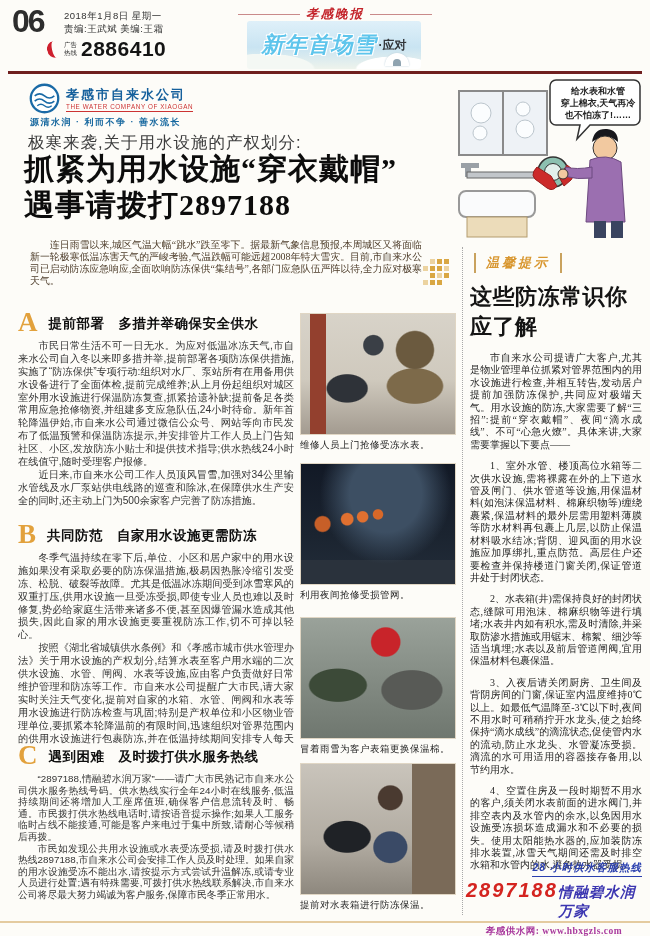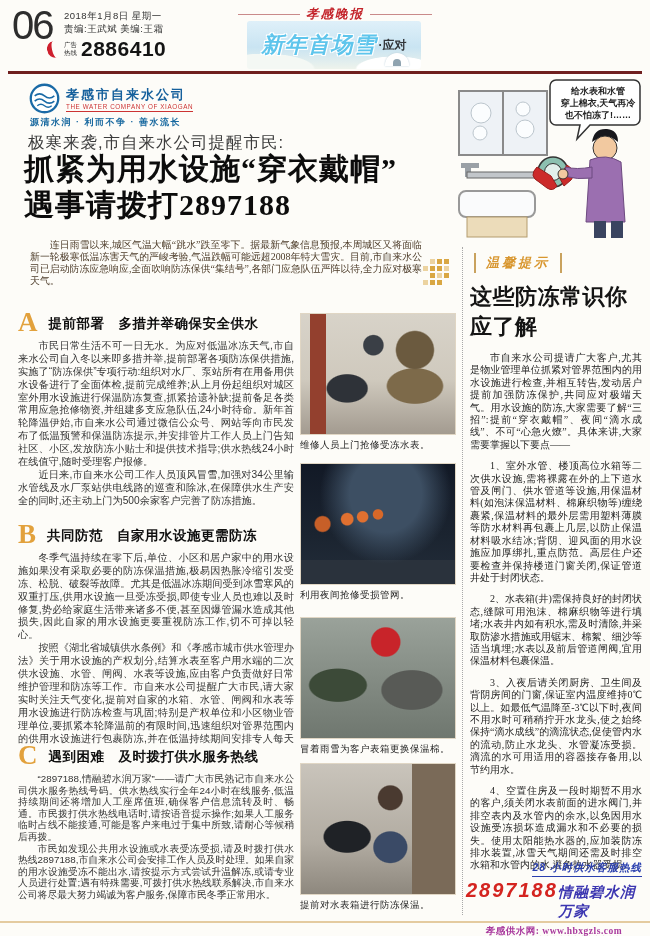--- a/index.html
+++ b/index.html
@@ -3,21 +3,21 @@
 <meta charset="utf-8">
 <style>
   html,body { margin:0; padding:0; background:#9a9a9a; }
   .page {
     position:relative; width:650px; height:936px; margin:0 auto;
     background:#fdfcf8; overflow:hidden;
     font-family:"Liberation Sans", sans-serif;
     color:#222;
   }
   
-  .pagenum { position:absolute; left:12px; top:5px; font-size:40px; font-weight:normal;
+  .pagenum { position:absolute; left:12px; top:5px; font-size:32px; font-weight:bold;
     color:#2d2d2d; line-height:1; letter-spacing:-2px; }
   .hdr-date { position:absolute; left:64px; top:10px; font-size:9.5px; color:#333; letter-spacing:0.5px; }
   .hdr-editors { position:absolute; left:64px; top:23px; font-size:9.5px; color:#333; letter-spacing:0.5px; }
   .hotline-row { position:absolute; left:47px; top:37px; display:flex; align-items:center; gap:4px; }
   .phone-icon { width:8px; height:17px; border-left:5px solid #ce1f2d;
     border-radius:60% 0 0 60% / 50% 0 0 50%; transform:rotate(-12deg); }
   .ad-label { font-size:6.5px; color:#333; line-height:1.25; }
   .ad-number { font-size:21px; font-weight:bold; color:#141414; letter-spacing:0.5px; }
   .masthead { position:absolute; left:238px; top:6px; width:194px; display:flex; align-items:center; gap:6px; }
   .masthead .line { flex:1; height:1px; background:#c98a8a; }
@@ -201,21 +201,21 @@
       <path d="M139 67 q2 -14 15 -13 q11 1 11 13 q-7 -6 -13 -5 q-8 1 -13 5 z" fill="#17171c"></path>
       <circle cx="152" cy="73" r="12" fill="#f2c9a0" stroke="#333"></circle>
       <path d="M137 85 q16 -7 31 2 l4 60 h-39 z" fill="#9b6fb0" stroke="#6d4a80"></path>
       <path d="M139 92 q-16 3 -26 0 l-3 9 q15 4 29 2 z" fill="#9b6fb0" stroke="#6d4a80"></path>
       <circle cx="110" cy="99" r="5" fill="#f2c9a0" stroke="#333"></circle>
       <rect x="141" y="146" width="12" height="17" fill="#3a4460"></rect>
       <rect x="158" y="146" width="12" height="17" fill="#3a4460"></rect>
     </svg>
   </div>
 
-  <div class="kicker">极寒来袭,市自来水公司提醒市民:</div>
+  <div class="kicker">极寒来袭,关于用水设施的产权划分:</div>
   <div class="headline">
     <div>抓紧为用水设施“穿衣戴帽”</div>
     <div>遇事请拨打2897188</div>
   </div>
   <div class="intro">连日雨雪以来,城区气温大幅“跳水”跌至零下。据最新气象信息预报,本周城区又将面临新一轮极寒低温冻害天气的严峻考验,气温跌幅可能远超2008年特大雪灾。目前,市自来水公司已启动防冻应急响应,全面吹响防冻保供“集结号”,各部门应急队伍严阵以待,全力应对极寒天气。</div>
   <div class="ornament">
     <i class="t"></i>
       <i class="l"></i>
       <i class="g"></i>
       <i class="g"></i>

